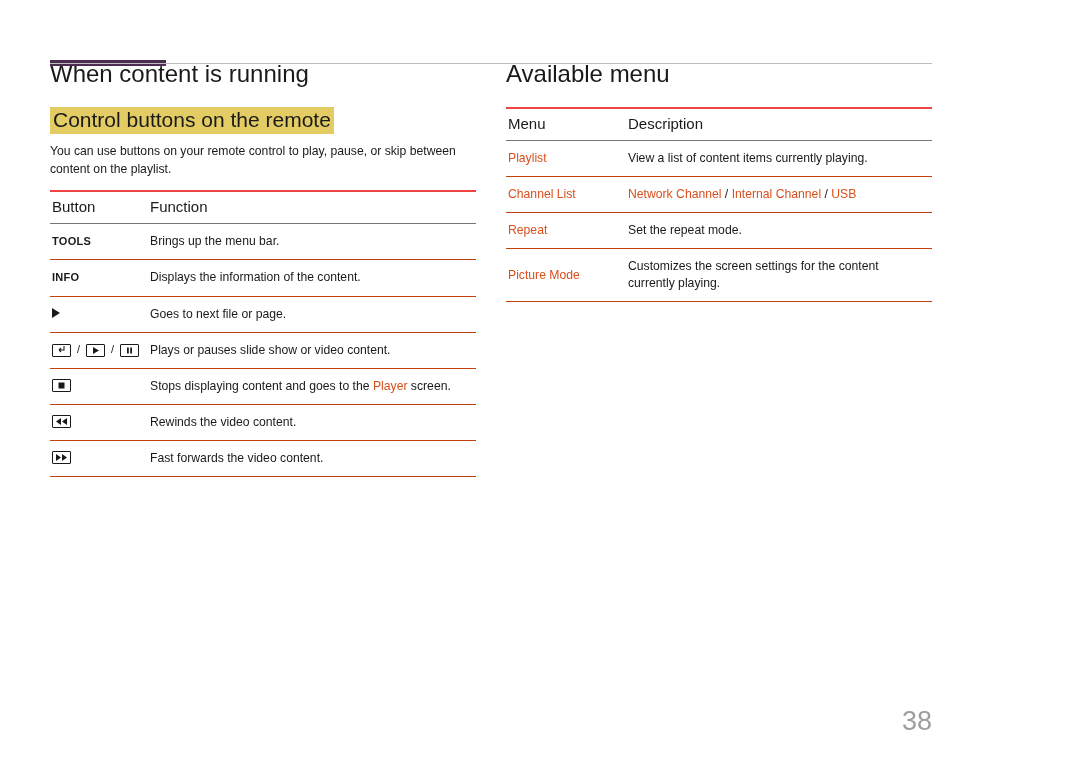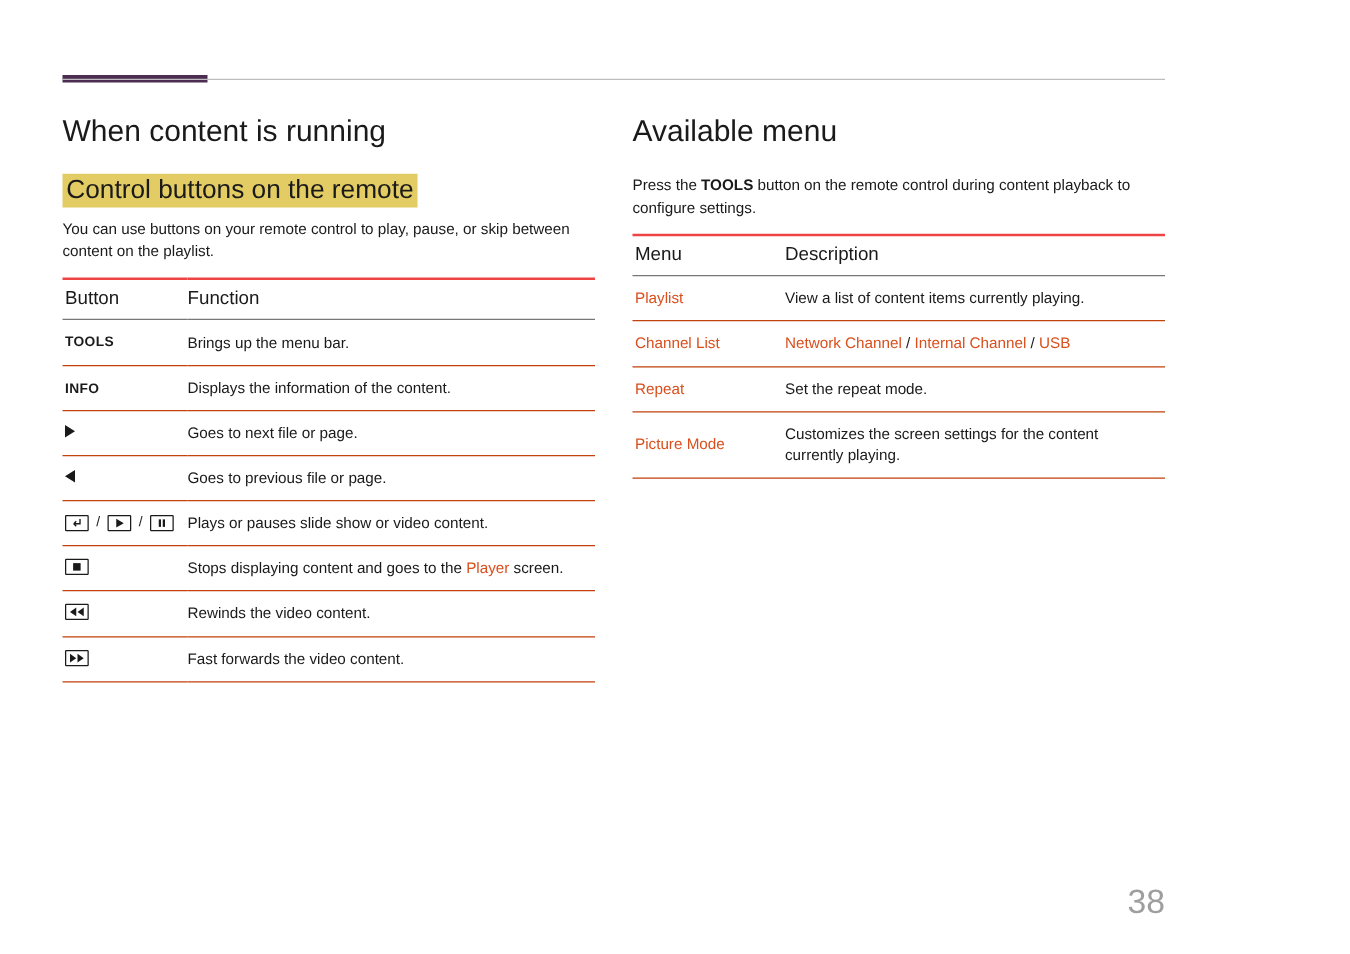--- a/index.html
+++ b/index.html
@@ -3,21 +3,21 @@
 <meta charset="utf-8">
 <style>
   * { box-sizing: border-box; margin: 0; padding: 0; }
   html, body { width: 1080px; height: 763px; background: #fff; }
   body {
     font-family: "Segoe UI", Arial, sans-serif;
     color: #1a1a1a;
     position: relative;
   }
   .page {
-    padding: 56px 50px 0 50px;
+    padding: 24px 50px 0 50px;
     width: 982px;
     height: 763px;
     position: relative;
   }
   .topbar {
     position: absolute;
     left: 50px; right: 50px; top: 63px;
     border-top: 1px solid #bdbdbd;
   }
   .topbar-accent {
@@ -132,26 +132,20 @@
           </tr>
           <tr>
             <td class="c1"><span class="kcap">INFO</span></td>
             <td>Displays the information of the content.</td>
           </tr>
           <tr>
             <td class="c1">
               <span class="arrow-tri-right"></span>
             </td>
             <td>Goes to next file or page.</td>
-          </tr>
-          <tr>
-            <td class="c1">
-              <span class="arrow-tri-left"></span>
-            </td>
-            <td>Goes to previous file or page.</td>
           </tr>
           <tr>
             <td class="c1">
               <span class="iconcell">
                 <span class="iconbox">
                   <svg width="11" height="8" viewBox="0 0 11 8">
                       <path d="M8 0 V4 H3 M3 4 L5 2 M3 4 L5 6" stroke="#1a1a1a" stroke-width="1.1" fill="none"></path>
                     </svg>
                 </span>
                 <span class="sep">/</span>
@@ -204,23 +198,20 @@
               </span>
             </td>
             <td>Fast forwards the video content.</td>
           </tr>
         </tbody>
       </table>
     </div>
 
     <div class="col">
       <h2 class="section-heading">Available menu</h2>
-      <p class="bodytext">
-        <span>Press the </span><span class="bold">TOOLS</span><span> button on the remote control during content playback to configure settings.</span>
-      </p>
 
       <table class="tbl">
         <thead>
           <tr>
             <th class="rc1">Menu</th>
             <th>Description</th>
           </tr>
         </thead>
         <tbody>
           <tr>

